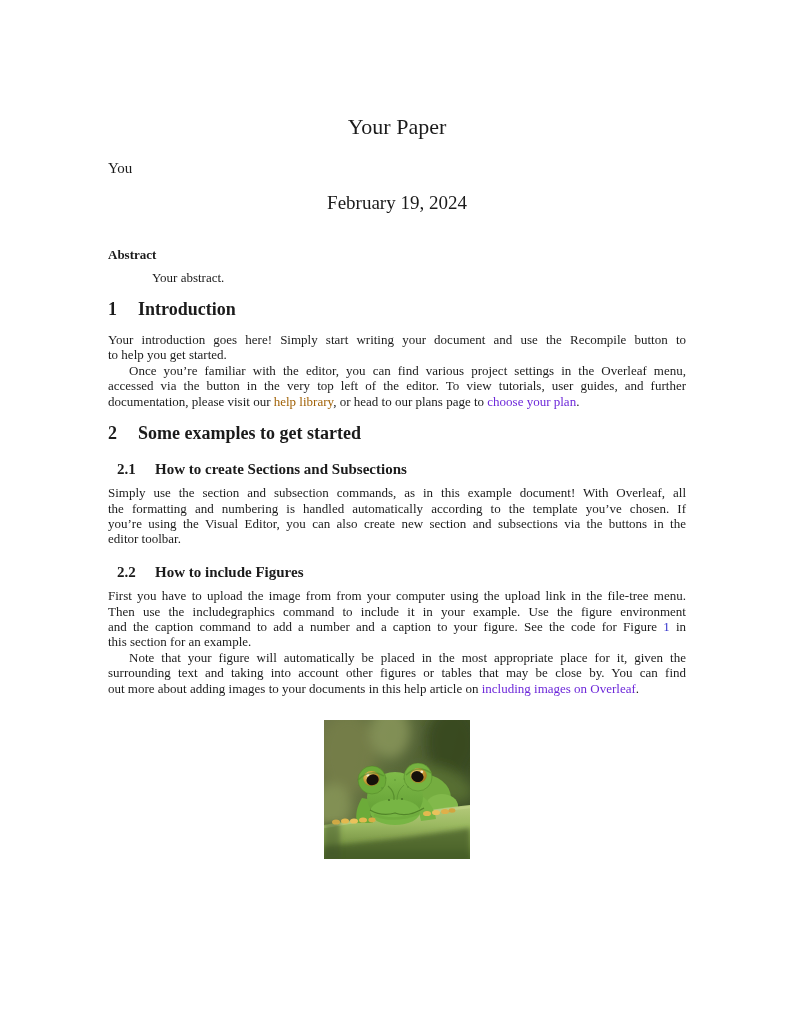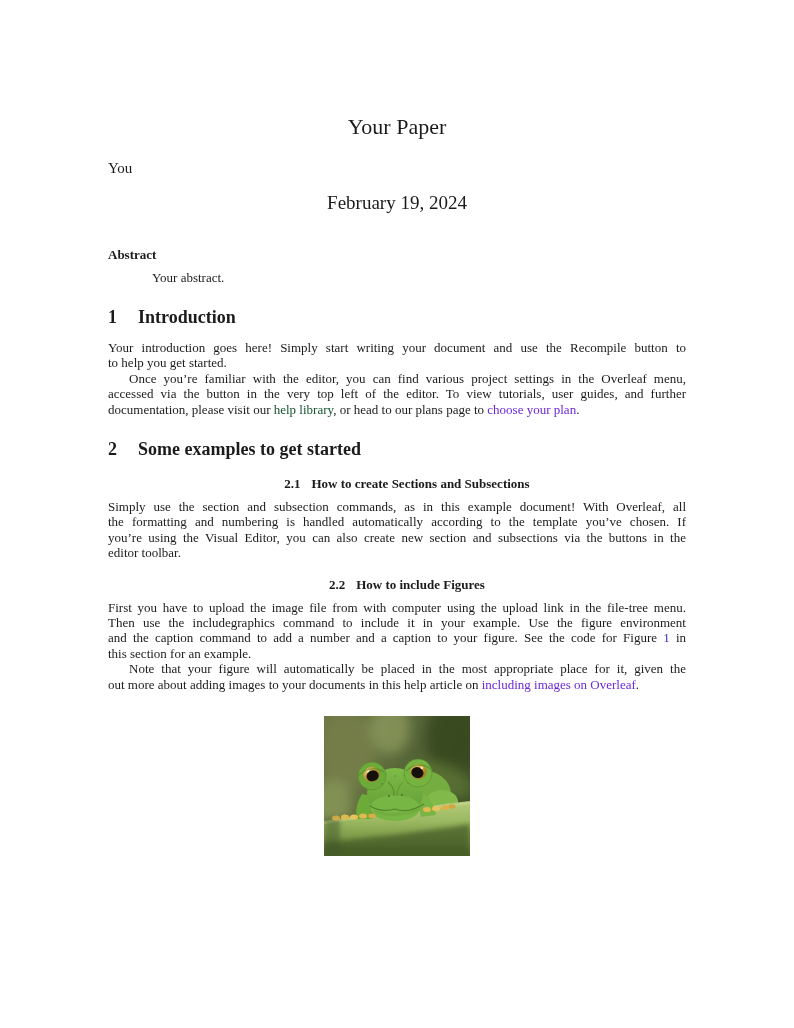--- a/index.html
+++ b/index.html
@@ -44,29 +44,28 @@
     line-height: 1.2;
   }
   .abstract-body {
     font-size: 13px;
     margin: 7px 44px 0 44px;
     line-height: 1.2;
   }
   h2.sec {
     font-size: 18px;
     font-weight: bold;
-    margin: 22px 0 12px 0;
+    margin: 14px 0 12px 0;
     line-height: 1.15;
   }
   h3.subsec {
-    font-size: 13px;
+    font-size: 15px;
     font-weight: bold;
     margin: 17px 0 7px 9px;
     line-height: 1.15;
-    text-align: center;
   }
   .sec .secnum { display: inline-block; min-width: 30px; }
   .subsec .secnum { display: inline-block; min-width: 38px; }
   .para { margin: 0; font-size: 13px; }
   .pline {
     line-height: 15.45px;
     text-align: justify;
     text-align-last: justify;
   }
   .pline.last { text-align-last: left; }
@@ -111,39 +110,40 @@
 
     <div id="doc-blocks">
         <h2 class="sec"><span class="secnum">1</span><span>Introduction</span></h2>
         <div class="para">
           <div class="pline"><span>Your introduction goes here! Simply start writing your document and use the Recompile button to</span></div>
           <div class="pline last"><span>to help you get started.</span></div>
         </div>
         <div class="para">
           <div class="pline indent"><span>Once you’re familiar with the editor, you can find various project settings in the Overleaf menu,</span></div>
           <div class="pline"><span>accessed via the button in the very top left of the editor. To view tutorials, user guides, and further</span></div>
-          <div class="pline last"><span>documentation, please visit our </span><a class="doclink" style="color: #14532d;">help library</a><span>, or head to our plans page to </span><a class="doclink" style="color: #6d28d9;">choose your plan</a><span>.</span></div>
+          <div class="pline last"><span>documentation, please visit our </span><a class="doclink" style="color: #a16207;">help library</a><span>, or head to our plans page to </span><a class="doclink" style="color: #6d28d9;">choose your plan</a><span>.</span></div>
         </div>
         <h2 class="sec"><span class="secnum">2</span><span>Some examples to get started</span></h2>
         <h3 class="subsec"><span class="secnum">2.1</span><span>How to create Sections and Subsections</span></h3>
         <div class="para">
           <div class="pline"><span>Simply use the section and subsection commands, as in this example document! With Overleaf, all</span></div>
           <div class="pline"><span>the formatting and numbering is handled automatically according to the template you’ve chosen. If</span></div>
           <div class="pline"><span>you’re using the Visual Editor, you can also create new section and subsections via the buttons in the</span></div>
           <div class="pline last"><span>editor toolbar.</span></div>
         </div>
         <h3 class="subsec"><span class="secnum">2.2</span><span>How to include Figures</span></h3>
         <div class="para">
-          <div class="pline"><span>First you have to upload the image file from with computer using the upload link in the file-tree menu.</span></div>
+          <div class="pline"><span>First you have to upload the image from from your computer using the upload link in the file-tree menu.</span></div>
           <div class="pline"><span>Then use the includegraphics command to include it in your example. Use the figure environment</span></div>
           <div class="pline"><span>and the caption command to add a number and a caption to your figure. See the code for Figure </span><a class="doclink" style="color: rgb(53, 53, 205);">1</a><span> in</span></div>
           <div class="pline last"><span>this section for an example.</span></div>
         </div>
         <div class="para">
           <div class="pline indent"><span>Note that your figure will automatically be placed in the most appropriate place for it, given the</span></div>
+          <div class="pline"><span>surrounding text and taking into account other figures or tables that may be close by. You can find</span></div>
           <div class="pline last"><span>out more about adding images to your documents in this help article on </span><a class="doclink" style="color: #6d28d9;">including images on Overleaf</a><span>.</span></div>
         </div>
   <figure class="doc-figure">
     <div class="figure-image-box">
       <svg width="146" height="140" viewBox="0 0 146 140" xmlns="http://www.w3.org/2000/svg">
         <defs>
           <linearGradient id="bgGrad" x1="0" y1="0" x2="1" y2="0.25">
             <stop offset="0" stop-color="#6e7547"></stop>
             <stop offset="0.45" stop-color="#5f6e3d"></stop>
             <stop offset="1" stop-color="#3e4f28"></stop>

